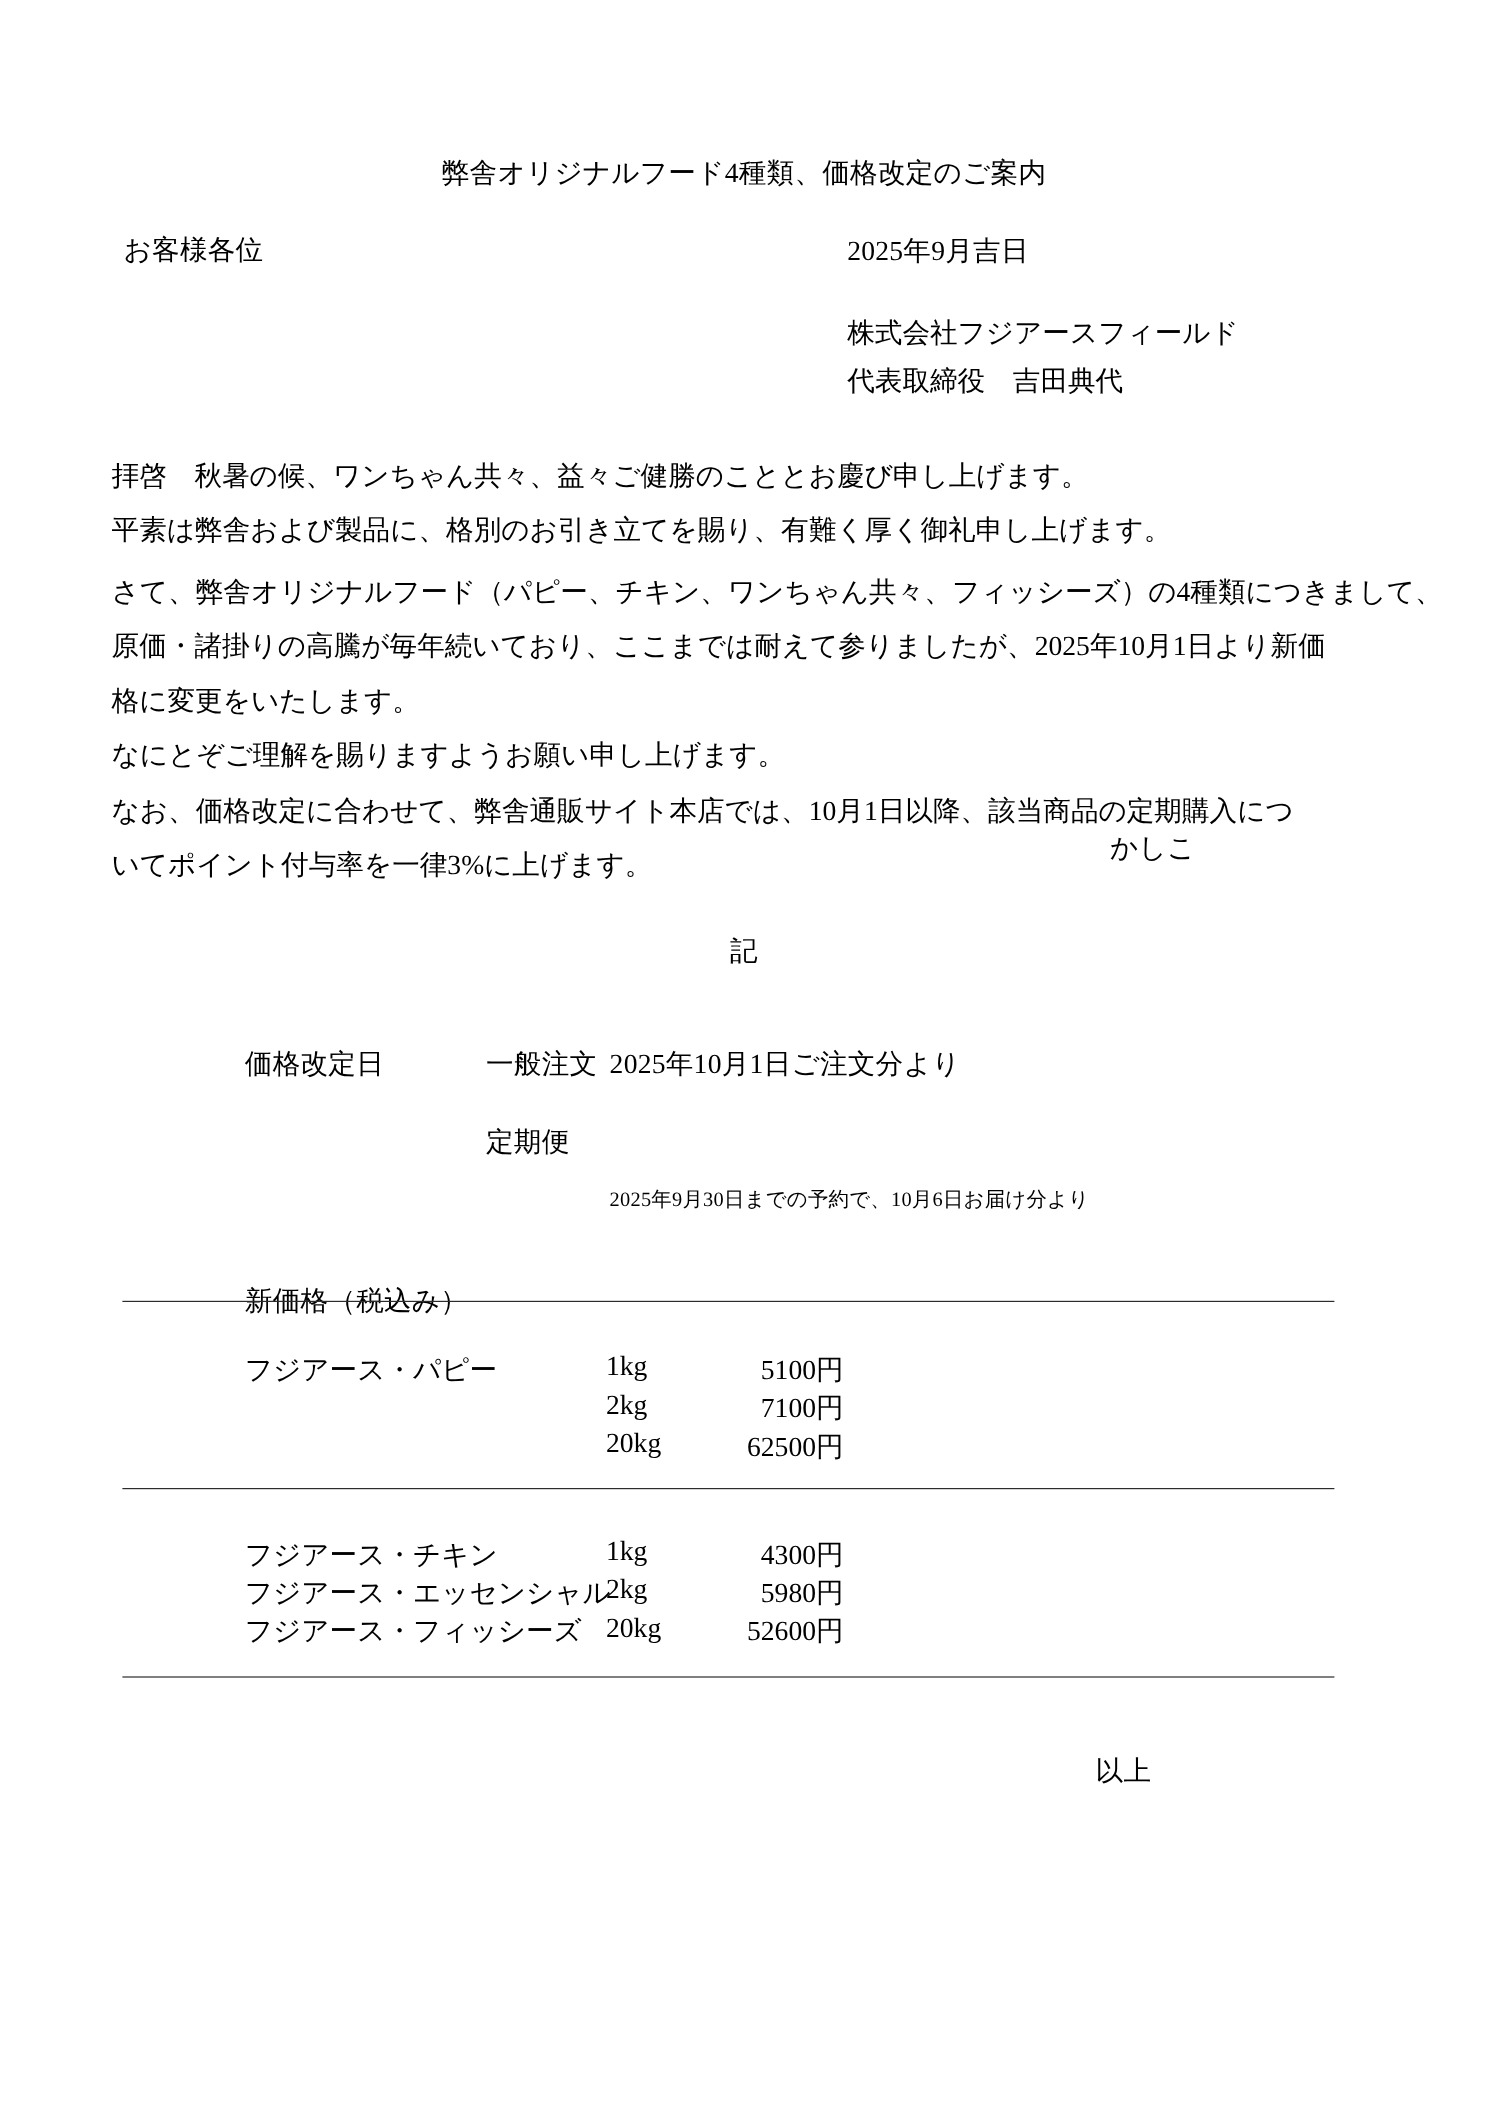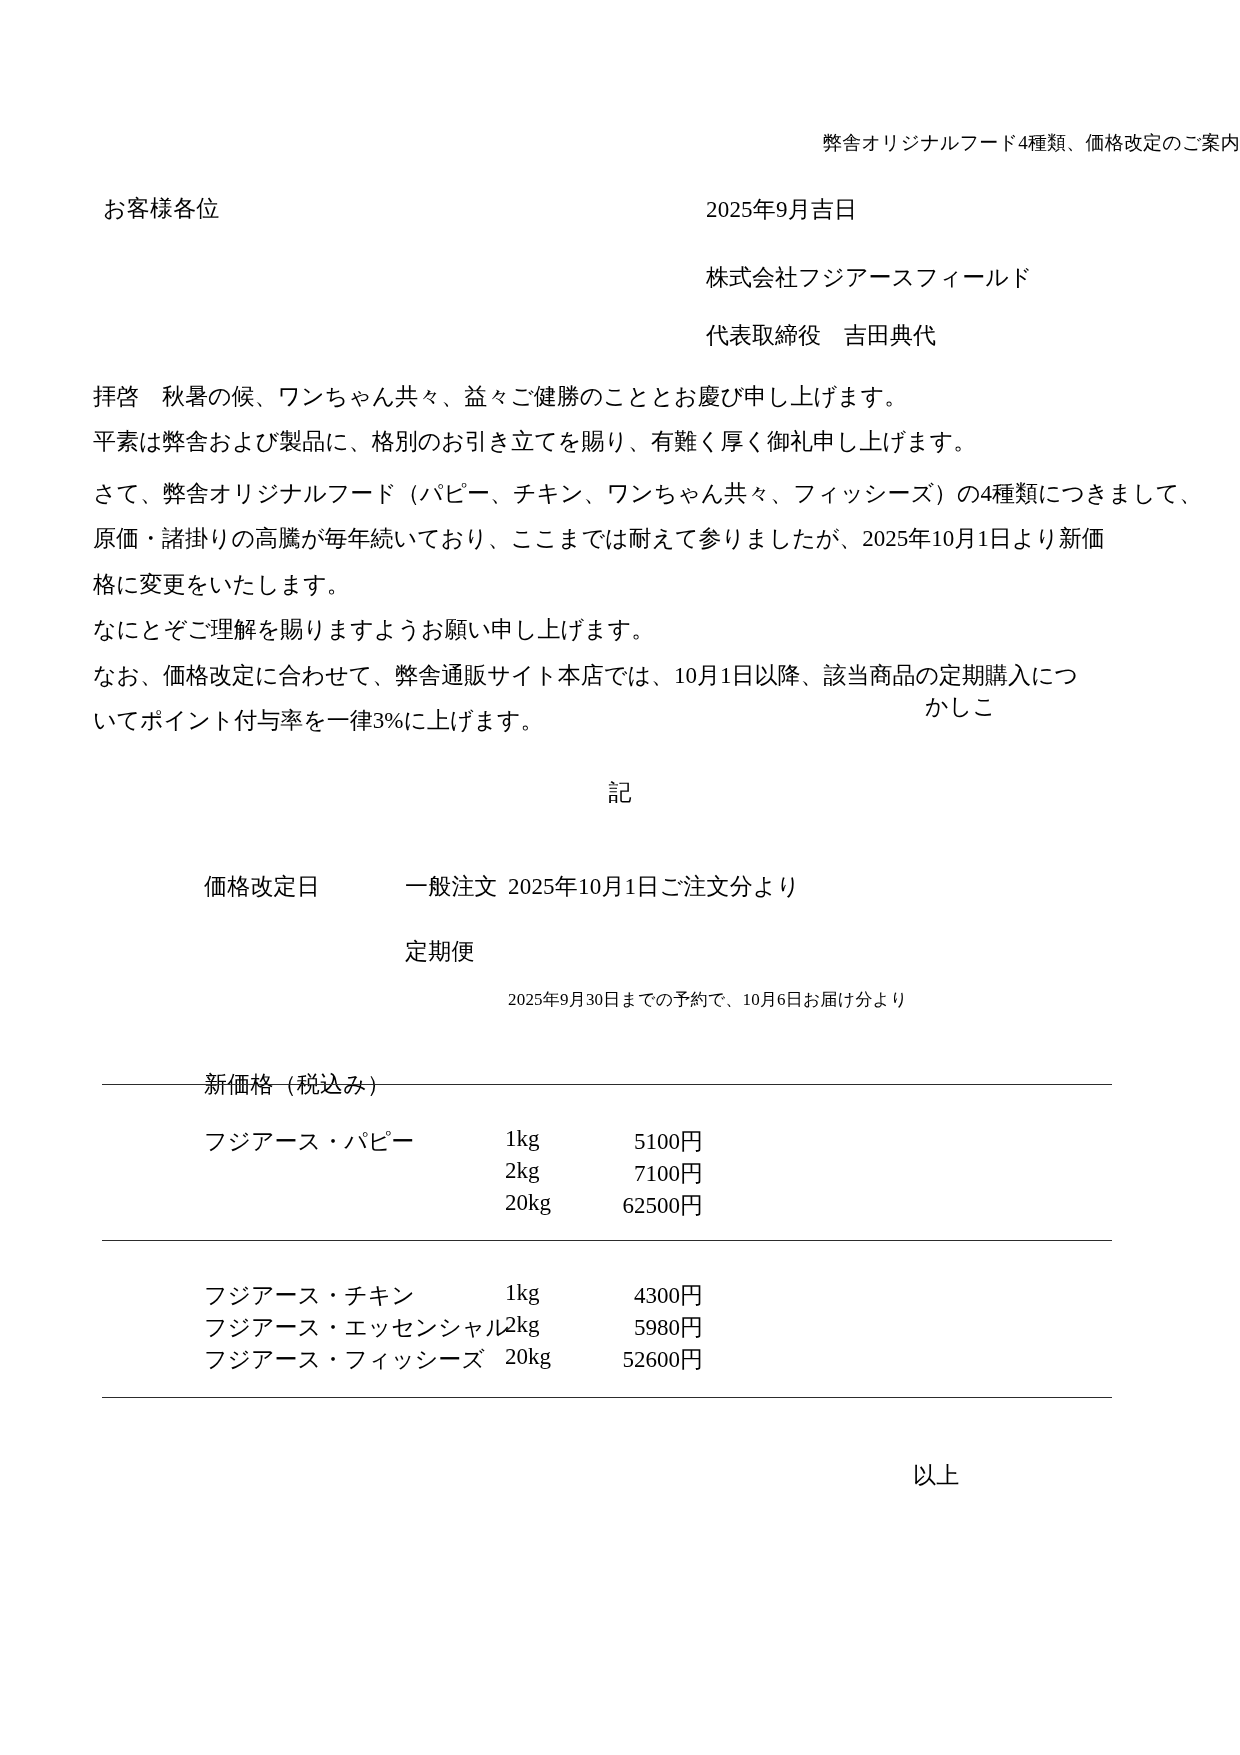--- a/index.html
+++ b/index.html
@@ -34,43 +34,43 @@
   }
   .blk .ln {
     white-space: nowrap;
   }
 
   
   .doc-title {
     left: 0;
     right: 0;
     top: 133px;
-    text-align: right;
-    font-size: 19px;
+    text-align: center;
+    font-size: 23px;
     white-space: nowrap;
   }
 
   
   .addressee {
     left: 103px;
     top: 197px;
     font-size: 23px;
   }
   .date-line {
     left: 706px;
     top: 198px;
     font-size: 23px;
   }
   .company-block {
     left: 706px;
     top: 259px;
     font-size: 23px;
   }
   .company-block .ln + .ln {
-    margin-top: 21px;
+    margin-top: 3px;
   }
 
   
   .body-block {
     left: 93px;
     font-size: 23px;
   }
   .para-greeting { top: 378px; }
   .para-main     { top: 475px; }
   .para-points   { top: 657px; }

